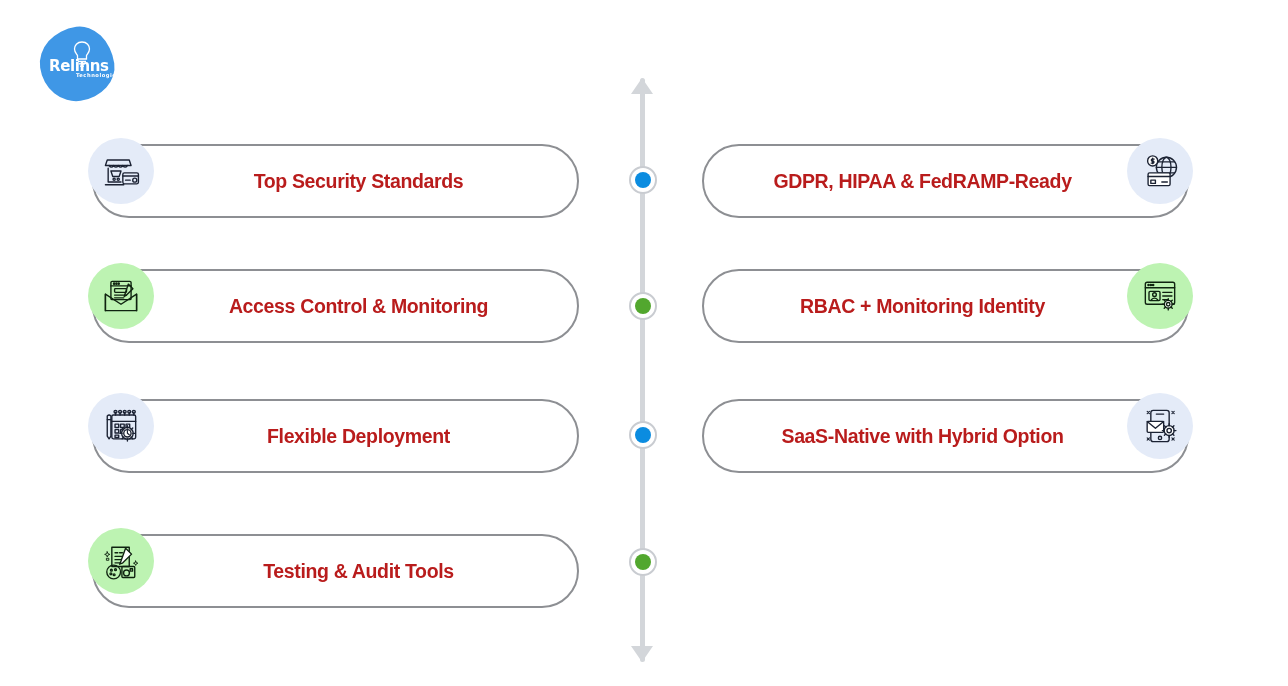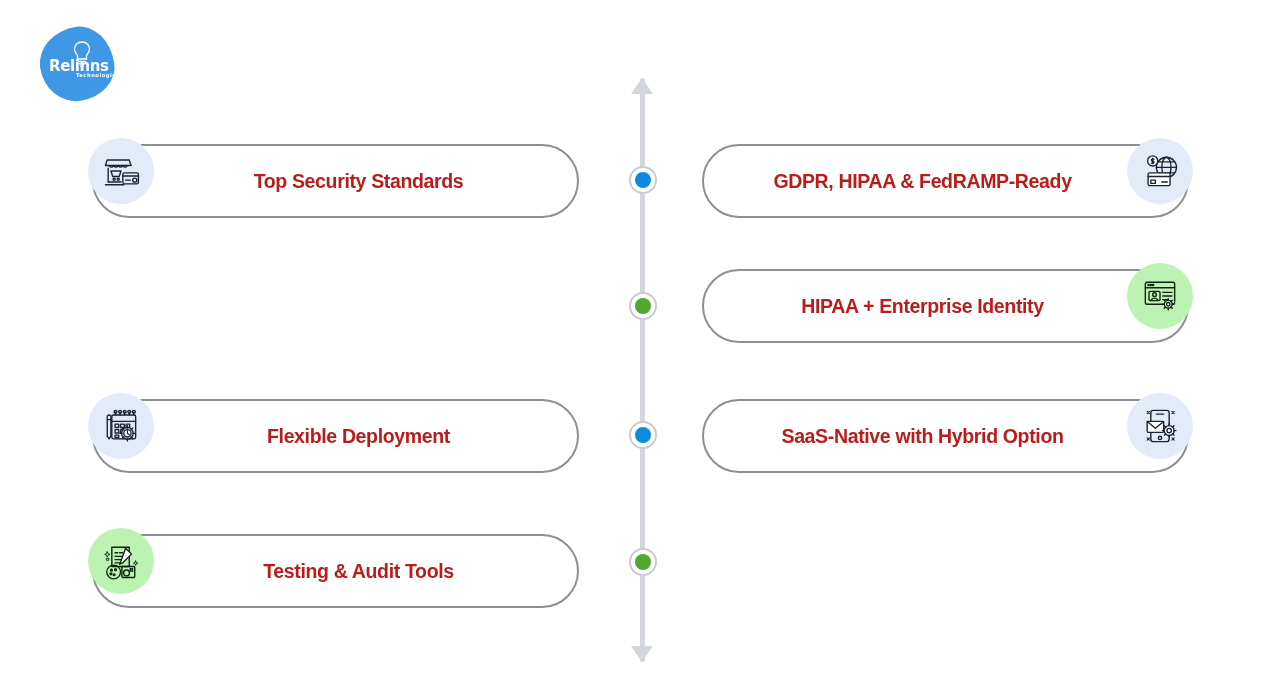--- a/index.html
+++ b/index.html
@@ -223,23 +223,41 @@
         <circle cx="16" cy="13" r="5.5" fill="#ffffff"></circle>
         <path d="M16 10 L16 16 M17.6 11 h-2.4 a1.3 1.3 0 0 0 0 2.2 h1.6 a1.3 1.3 0 0 1 0 2.2 h-2.4"></path>
         <rect x="11" y="26" width="24" height="14" rx="1.6" fill="#ffffff"></rect>
         <line x1="11" y1="30" x2="35" y2="30"></line>
         <rect x="14" y="34" width="5" height="3.5"></rect>
         <line x1="26" y1="36" x2="32" y2="36"></line>
       </svg>
     </div>
   </div>
 
+  <div class="card left" style="top:269px;">
+    <div class="icon-bubble bubble-green" style="background: rgb(189, 243, 178);">
+      <svg viewBox="0 0 48 48" width="44" height="44" fill="none" stroke="#0f2310" stroke-width="1.5" stroke-linejoin="round" stroke-linecap="round">
+        <rect x="13" y="8" width="22" height="20" rx="1.4"></rect>
+        <line x1="13" y1="13" x2="35" y2="13"></line>
+        <circle cx="16.5" cy="10.5" r="0.7"></circle>
+          <circle cx="19" cy="10.5" r="0.7"></circle>
+          <circle cx="21.5" cy="10.5" r="0.7"></circle>
+        <rect x="17" y="16" width="13" height="4" rx="0.8"></rect>
+        <line x1="17" y1="23" x2="30" y2="23"></line>
+        <line x1="17" y1="26" x2="27" y2="26"></line>
+        <path d="M7 22 L24 33 L41 22 L41 40 L7 40 Z"></path>
+        <path d="M7 22 L7 40 M41 22 L41 40"></path>
+        <path d="M32 11 L37 16 L30 23 L27.5 24.5 L28.5 21.5 Z"></path>
+      </svg>
+    </div>
+    <span class="card-label">Access Control &amp; Monitoring</span>
+  </div>
 
   <div class="card right" style="top:269px;">
-    <span class="card-label">HIPAA + Enterprise Identity</span>
+    <span class="card-label">RBAC + Monitoring Identity</span>
     <div class="icon-bubble bubble-green" style="background: rgb(189, 243, 178);">
       <svg viewBox="0 0 48 48" width="44" height="44" fill="none" stroke="#0f2310" stroke-width="1.5" stroke-linejoin="round" stroke-linecap="round">
         <rect x="8" y="9" width="32" height="24" rx="2"></rect>
         <line x1="8" y1="15" x2="40" y2="15"></line>
         <circle cx="11.5" cy="12" r="0.7"></circle>
           <circle cx="14" cy="12" r="0.7"></circle>
           <circle cx="16.5" cy="12" r="0.7"></circle>
         <rect x="12" y="19" width="12" height="10" rx="1.2"></rect>
         <circle cx="18" cy="22.5" r="2"></circle>
         <path d="M14.5 28 q3.5 -3.5 7 0"></path>

